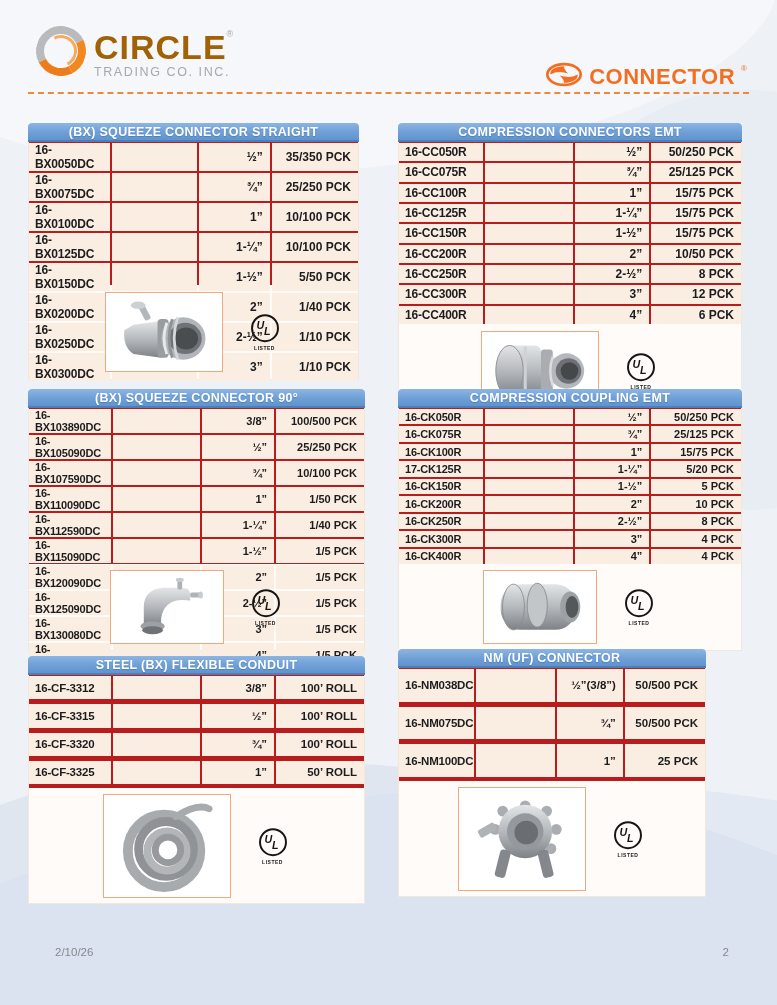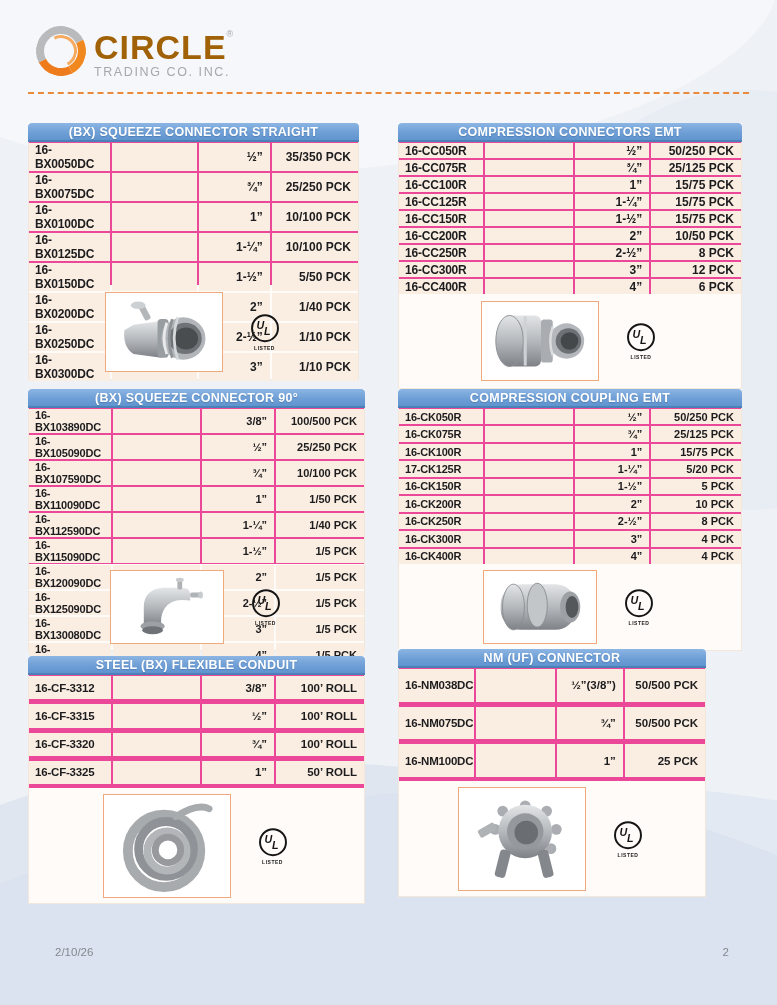--- a/index.html
+++ b/index.html
@@ -40,21 +40,21 @@
   
   .card { position:absolute; background:#ffffff; z-index:1; }
   .card-title {
     height:19px; display:flex; align-items:center; justify-content:center;
     font-size:12.5px; font-weight:bold; color:#ffffff; letter-spacing:.3px;
     background:linear-gradient(180deg,#8cb5e3 0%,#6f9fd6 55%,#6094cf 100%);
     border-radius:4px 4px 0 0; border-bottom:2px solid #4c80b8;
     text-shadow:0 1px 1px rgba(40,80,130,.35);
   }
   .card-body { border:1px solid #f3e6da; border-top:none; }
-  .rows { display:flex; flex-direction:column; gap:2px; background:#ec4899; padding-top:1px; }
+  .rows { display:flex; flex-direction:column; gap:2px; background:#b91c1c; padding-top:1px; }
   .row { flex:1; display:grid; grid-template-columns:84fr 89fr 74fr 90fr; gap:2px; }
   .cell { background:#faede1; display:flex; align-items:center; font-weight:bold; }
   .c-part { padding-left:6px; justify-content:flex-start; letter-spacing:-.2px; }
   .c-size { justify-content:flex-end; padding-right:7px; }
   .c-pack { justify-content:flex-end; padding-right:7px; }
   .b1 { font-size:12px; }
   .b2 { font-size:11px; }
   .b3 { font-size:11.5px; }
   .b3 .rows { gap:5px; padding-bottom:4px; }
 
@@ -80,20 +80,31 @@
 
   <header>
     <div class="brand">
       <div class="brand-ring"></div>
       <div class="brand-text">
         <div>
           <span class="brand-name">CIRCLE</span><span class="brand-reg">®</span>
         </div>
         <div class="brand-sub">TRADING CO. INC.</div>
       </div>
+    </div>
+    <div class="partner">
+      <span>
+        <svg width="38" height="25" viewBox="0 0 36 24">
+          <ellipse cx="18" cy="12" rx="16" ry="10" fill="none" stroke="#f26f21" stroke-width="2.6"></ellipse>
+          <path d="M18 4 C9 4 4 8 5 12 C10 9 16 9 22 11 C19 8 18 6 18 4 Z" fill="#f26f21"></path>
+          <path d="M18 20 C27 20 32 16 31 12 C26 15 20 15 14 13 C17 16 18 18 18 20 Z" fill="#f26f21"></path>
+        </svg>
+      </span>
+      <span class="partner-name">CONNECTOR</span>
+      <span class="partner-reg">®</span>
     </div>
   </header>
   <div class="dashed-rule"></div>
 
   <main id="cards-root">
       <section class="card b1" style="left: 28px; top: 123px; width: 331px;">
     <h2 class="card-title">(BX) SQUEEZE CONNECTOR STRAIGHT</h2>
     <div class="card-body">
       <div class="rows" style="height: 143px;">
             <div class="row">
@@ -174,21 +185,21 @@
             <text x="19" y="25" font-size="12" font-weight="bold" font-style="italic" fill="#151515" font-family="Liberation Sans, sans-serif">L</text>
           </svg>
           <div class="ul-caption">LISTED</div>
         </div>
       </div>
     </div>
   </section>
       <section class="card b1" style="left: 398px; top: 123px; width: 344px;">
     <h2 class="card-title">COMPRESSION CONNECTORS EMT</h2>
     <div class="card-body">
-      <div class="rows" style="height: 152px;">
+      <div class="rows" style="height: 182px;">
             <div class="row">
               <div class="cell c-part">16-CC050R</div>
               <div class="cell c-spacer"></div>
               <div class="cell c-size">½”</div>
               <div class="cell c-pack">50/250 PCK</div>
             </div>
             <div class="row">
               <div class="cell c-part">16-CC075R</div>
               <div class="cell c-spacer"></div>
               <div class="cell c-size">¾”</div>

